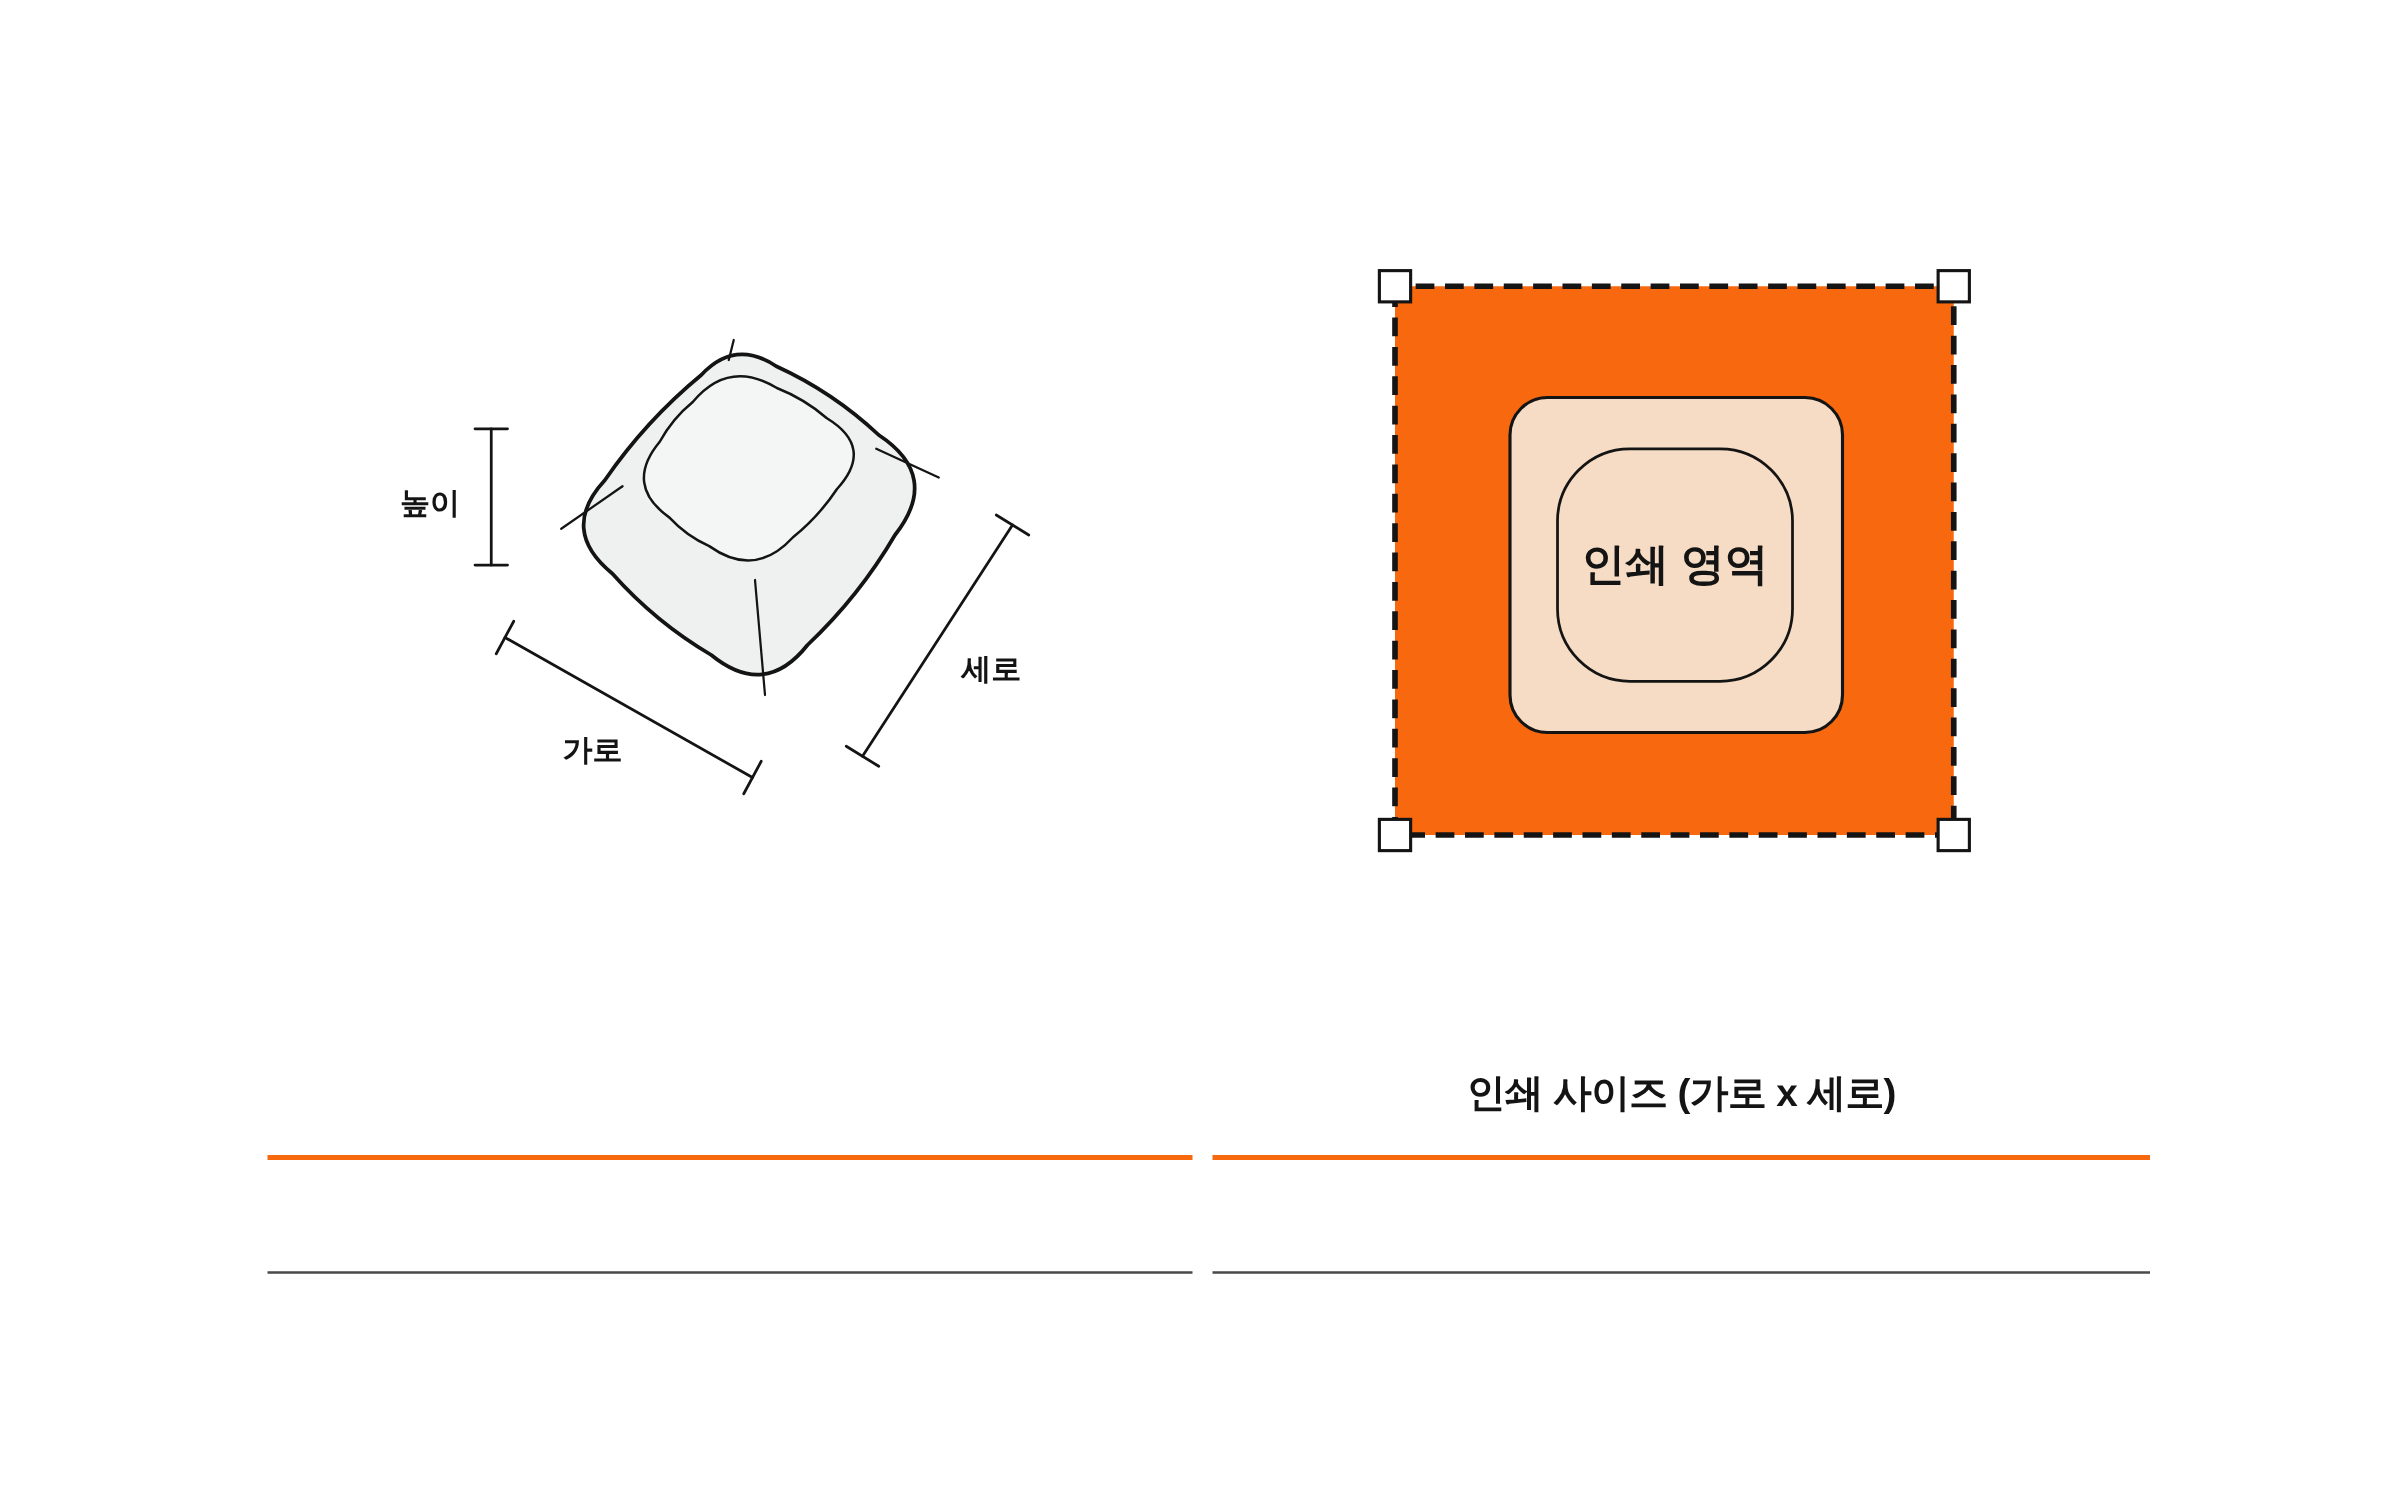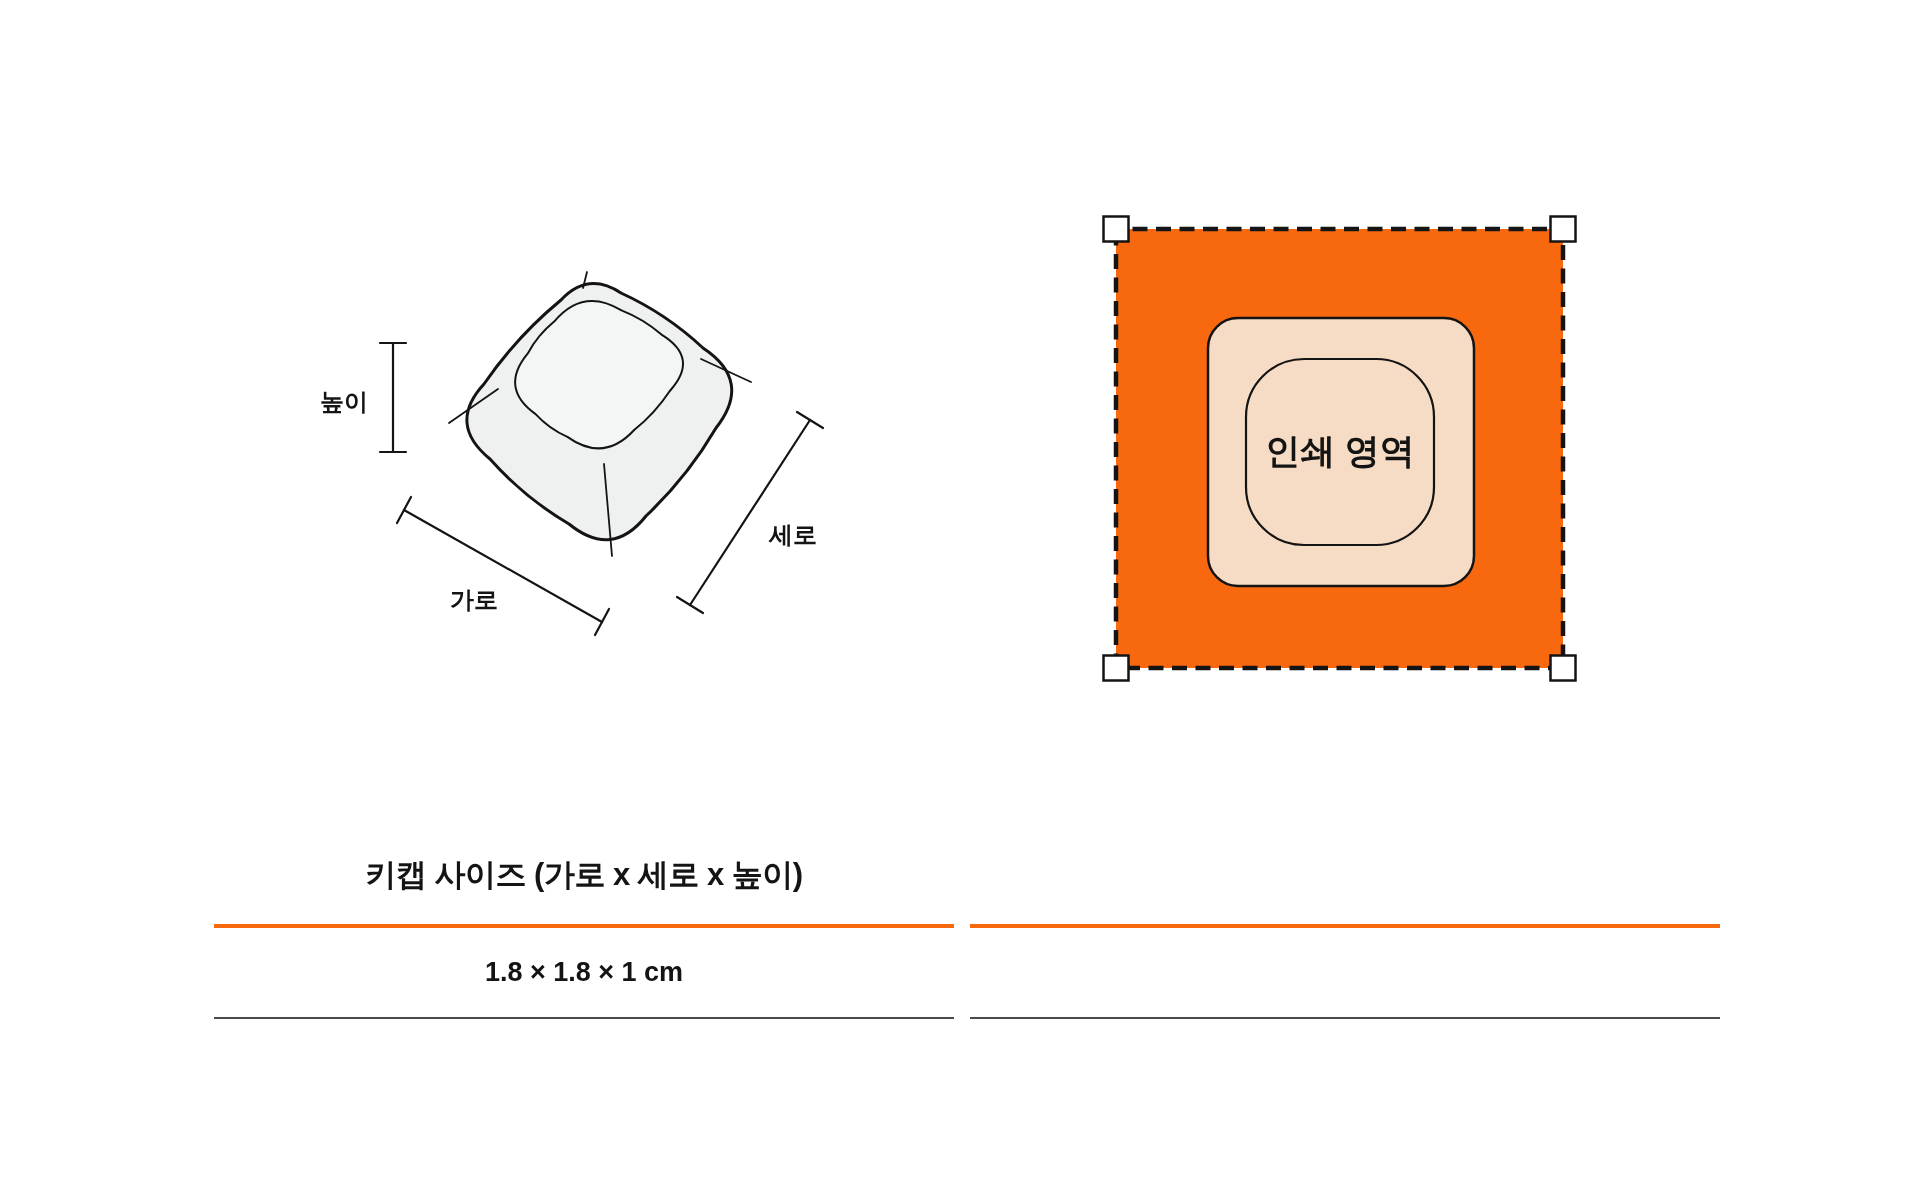--- a/index.html
+++ b/index.html
@@ -125,24 +125,23 @@
 
     <g fill="#ffffff" stroke="#141414" stroke-width="2.5">
       <rect x="1103.5" y="216.5" width="25" height="25"></rect>
       <rect x="1550.5" y="216.5" width="25" height="25"></rect>
       <rect x="1103.5" y="655.5" width="25" height="25"></rect>
       <rect x="1550.5" y="655.5" width="25" height="25"></rect>
     </g>
   </svg>
 
   <div class="spec-col" id="spec-col-keycap">
-    <div class="spec-header">키캡 사이즈 (가로 x 세로 x 높이)</div>
     <div class="rule-accent"></div>
-    <div class="spec-value">1.8 × 1.8 × 1 cm</div>
     <div class="rule-thin"></div>
   </div>
 
   <div class="spec-col" id="spec-col-print">
+    <div class="spec-header">인쇄 사이즈 (가로 x 세로)</div>
     <div class="rule-accent"></div>
     <div class="rule-thin"></div>
   </div>
 
 </div>
 
 </body></html>

